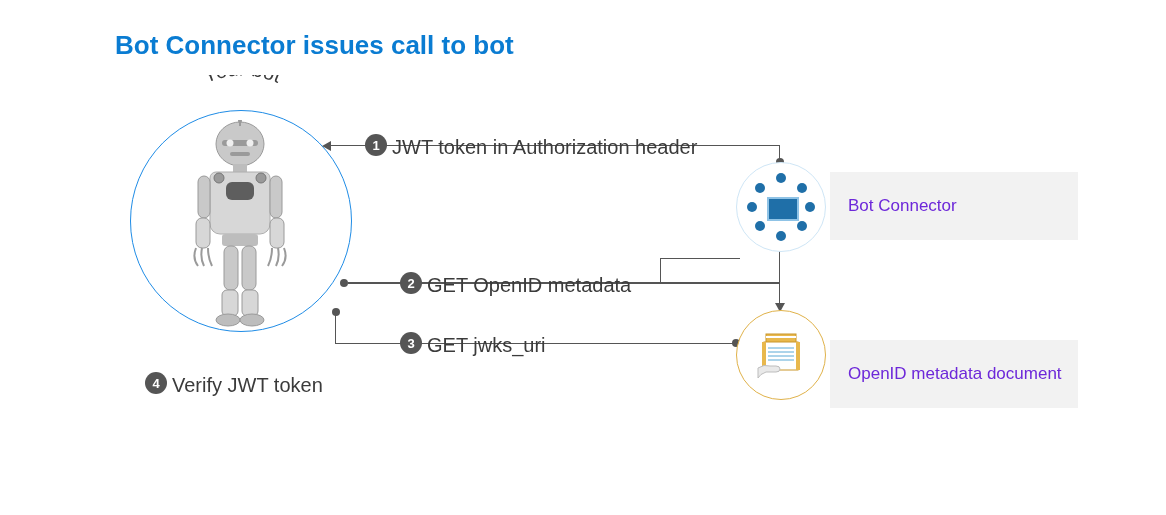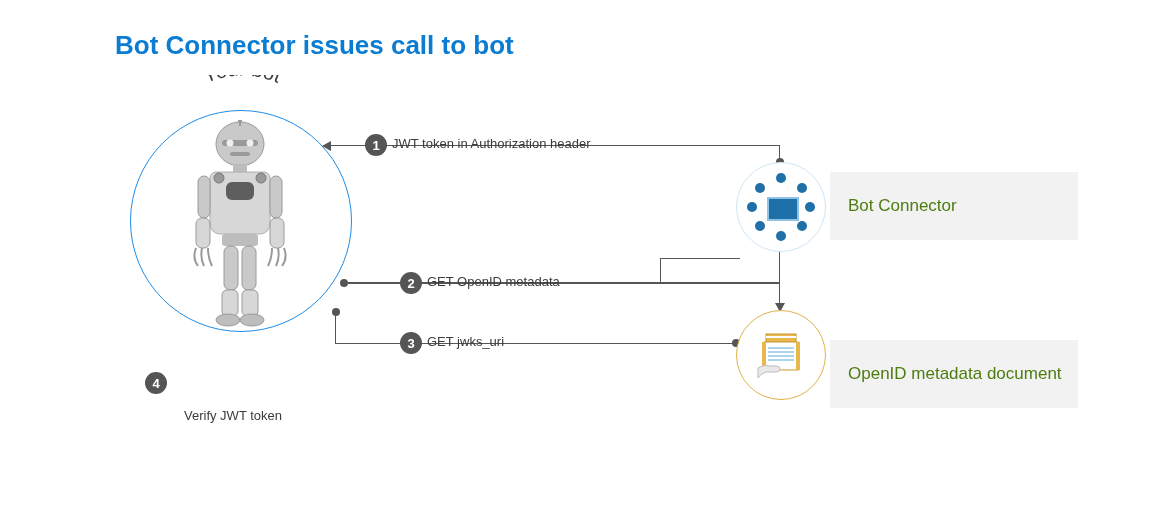--- a/index.html
+++ b/index.html
@@ -52,21 +52,21 @@
     background: #555;
     color: #fff;
     font-size: 13px;
     font-weight: 600;
     display: flex;
     align-items: center;
     justify-content: center;
   }
   .step-text {
     position: absolute;
-    font-size: 13px;
+    font-size: 20px;
     color: #3b3b3b;
   }
   
   .dot {
     position: absolute;
     width: 8px;
     height: 8px;
     background: #555;
     border-radius: 50%;
   }
@@ -131,21 +131,21 @@
     border: 2px solid #8fc3e6;
   }
   .label-box {
     position: absolute;
     height: 68px;
     background: #f2f2f2;
     display: flex;
     align-items: center;
     padding-left: 18px;
     font-size: 17px;
-    color: #4d7c0f;
+    color: #6d28d9;
   }
   .connector-label { left: 830px; top: 172px; width: 230px; }
 
   
   .openid-node {
     position: absolute;
     left: 736px;
     top: 310px;
     width: 88px;
     height: 88px;
@@ -250,21 +250,21 @@
 <div class="vline" style="left:335px; top:314px; height:30px;"></div>
 
 <div class="hline" style="left:335px; top:343px; width:400px;"></div>
 
 <div class="dot" style="left:732px; top:339.4px;"></div>
 
 <div class="badge" style="left:400px; top:332px;">3</div>
 <div class="step-text" style="left:427px; top:334px;">GET jwks_uri</div>
 
 <div class="badge" style="left:145px; top:372px;">4</div>
-<div class="step-text" style="left:184px; top:374px;margin-top:34px;">Verify JWT token</div>
+<div class="step-text" style="left:172px; top:374px;">Verify JWT token</div>
 
 <div class="connector-node">
   <div class="gear-wrap">
     <div class="gear-dot" style="left:27px; top:-2px;"></div>
     <div class="gear-dot" style="left:48px; top:8px;"></div>
     <div class="gear-dot" style="left:56px; top:27px;"></div>
     <div class="gear-dot" style="left:48px; top:46px;"></div>
     <div class="gear-dot" style="left:27px; top:56px;"></div>
     <div class="gear-dot" style="left:6px;  top:46px;"></div>
     <div class="gear-dot" style="left:-2px; top:27px;"></div>

